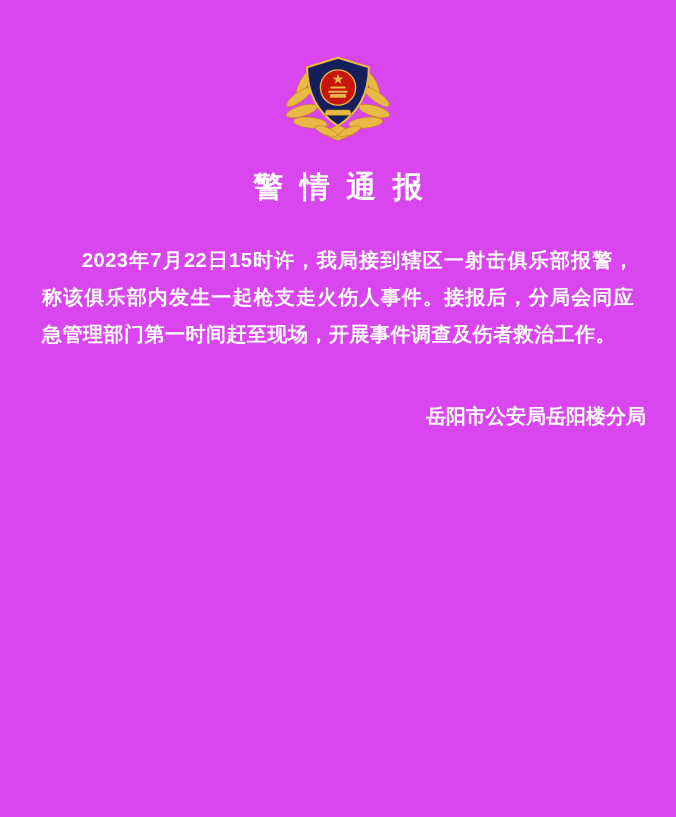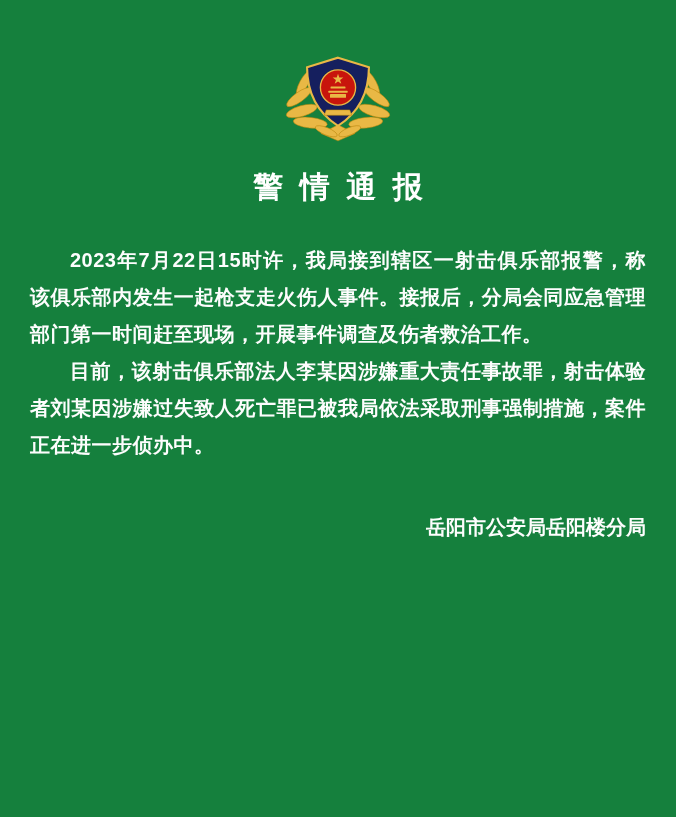--- a/index.html
+++ b/index.html
@@ -5,21 +5,21 @@
   html, body {
     margin: 0;
     padding: 0;
     background: #0b3cbf;
   }
   .notice-page {
     position: relative;
     width: 676px;
     height: 817px;
     margin: 0 auto;
-    background: #15803d;
+    background: #d946ef;
     overflow: hidden;
     font-family: "Liberation Sans", "DejaVu Sans", sans-serif;
     color: #ffffff;
   }
   .badge-wrap {
     width: 118px;
     height: 96px;
     margin: 47px auto 0 auto;
   }
   .badge-wrap svg { display: block; width: 100%; height: 100%; }
@@ -30,21 +30,21 @@
     font-weight: bold;
     letter-spacing: 0.55em;
     text-indent: 0.55em; 
     color: #ffffff;
   }
   .notice-body {
     margin-top: 34px;
     padding: 0 30px;
   }
   .notice-body p {
-    margin: 0;
+    margin: 12px;
     font-size: 20px;
     font-weight: bold;
     line-height: 37px;
     text-align: justify;
     text-indent: 2em;
     letter-spacing: 0.5px;
     color: #fdfdfd;
   }
   .notice-footer {
     margin-top: 42px;
@@ -94,21 +94,20 @@
       </g>
 
       <polygon points="88,118 132,118 136,128 84,128" fill="#e9b845" stroke="#b8860b" stroke-width="1"></polygon>
     </svg>
   </div>
 
   <h1 class="notice-title">警情通报</h1>
 
   <div class="notice-body">
     <p>2023年7月22日15时许，我局接到辖区一射击俱乐部报警，称该俱乐部内发生一起枪支走火伤人事件。接报后，分局会同应急管理部门第一时间赶至现场，开展事件调查及伤者救治工作。</p>
-    <p>目前，该射击俱乐部法人李某因涉嫌重大责任事故罪，射击体验者刘某因涉嫌过失致人死亡罪已被我局依法采取刑事强制措施，案件正在进一步侦办中。</p>
   </div>
 
   <div class="notice-footer">
     <div>岳阳市公安局岳阳楼分局</div>
 
   </div>
 
 </div>
 
 </body></html>

